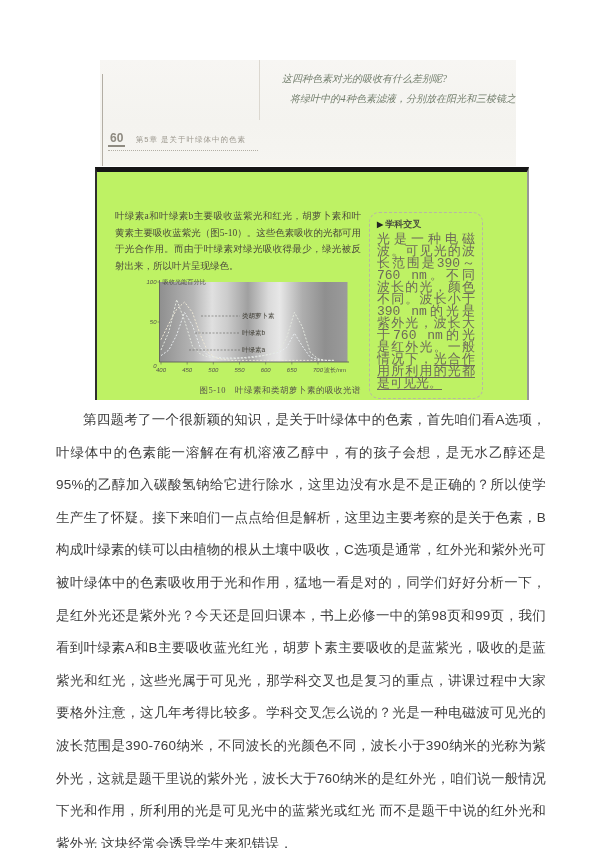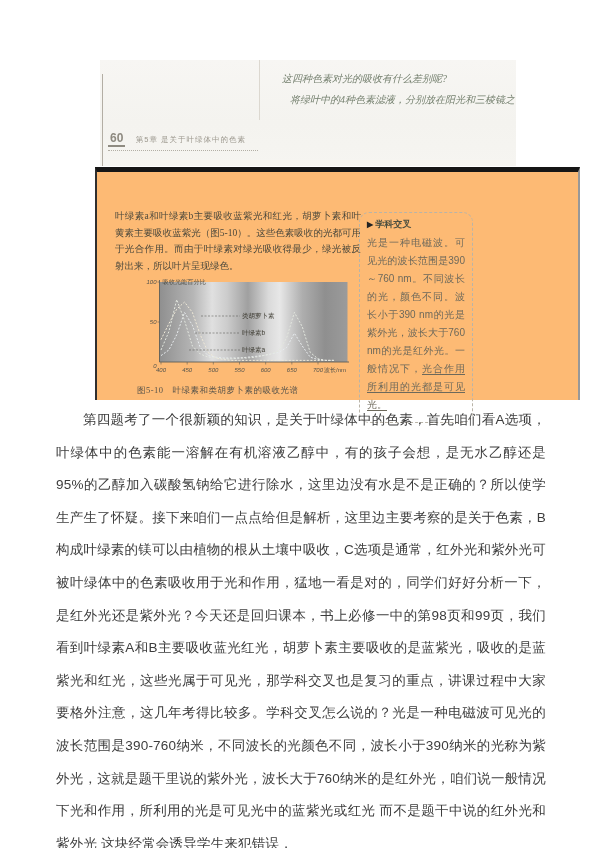--- a/index.html
+++ b/index.html
@@ -14,52 +14,52 @@
     position:absolute; left:88px; top:60px; width:416px; height:106px;
     background:linear-gradient(180deg,#f7f6f3 0%, #f4f3ef 60%, #f6f5f1 100%);
     margin-left:12px;
   }
   .edge-line-left { position:absolute; left:2px; top:14px; width:1px; height:92px; background:#b3aea4; }
   .spine-line { position:absolute; left:159px; top:0px; width:1px; height:60px; background:#dcd8d0; }
   .question { position:absolute; left:166px; top:8px; width:254px;
     font-family:"Liberation Serif", serif; font-style:italic;
     font-size:10px; line-height:21px; color:#75806f; }
   .q-line1 { margin-left:16px; }
-  .q-line2 { margin-left:24px; }
+  .q-line2 { margin-left:24px;font-family:Liberation Mono, monospace; }
   .q-line3 { margin-left:0; }
   .page-header { position:absolute; left:8px; top:68px; width:150px;
     border-bottom:1px dotted #b3afa5; padding-bottom:4px; color:#8e8a80; white-space:nowrap; }
   .page-num { font-size:12px; font-weight:bold; border-bottom:2px solid #8f8b81; padding:0 2px; }
   .chapter { font-size:7.5px; margin-left:6px; letter-spacing:1px; color:#9b978d; }
 
   
   .photo-frame {
-    position:absolute; left:95px; top:167px; width:485px; height:233px;
-    box-sizing:border-box; background:#fdba74;
+    position:absolute; left:95px; top:167px; width:434px; height:233px;
+    box-sizing:border-box; background:#bef264;
     border-top:5px solid #161616; border-left:2px solid #2f2f2f; border-right:2px solid #989898;
   }
   .tb-para {
     position:absolute; left:18px; top:36px; width:246px;
     font-family:"Liberation Serif", serif; font-size:9.5px; line-height:16.5px;
     color:#4b483c; text-align:justify;
   }
   .kexue {
-    position:absolute; left:262px; top:40px; width:114px; box-sizing:border-box;
+    position:absolute; left:272px; top:40px; width:114px; box-sizing:border-box;
     border:1px dashed #b9b4a8; border-radius:10px; padding:5px 7px 8px;
   }
   .kexue-title { font-size:9px; font-weight:bold; color:#4c4f40; margin-bottom:3px; }
   .kexue-arrow { color:#232323; font-size:8px; margin-right:2px; }
-  .kexue-body { font-family:Liberation Sans, sans-serif; font-size:10px;
-    line-height:18px; color:#6d695b; text-align:justify; }
+  .kexue-body { font-family:Liberation Mono, monospace; font-size:13px;
+    line-height:12px; color:#6d695b; text-align:justify; }
   .kexue-underline { text-decoration:underline; text-underline-offset:2px; }
 
   .chart-wrap { position:absolute; left:46px; top:104px; width:212px; height:104px; }
   .chart-wrap svg { display:block; }
   .fig-caption {
-    position:absolute; left:40px; top:213px; width:224px; text-align:left;
+    position:absolute; left:40px; top:213px; width:224px; text-align:right;
     font-family:"Liberation Serif", serif; font-size:8.5px; color:#57534a; letter-spacing:.5px;
   }
 
   
   .article {
     position:absolute; left:56px; top:404px; width:490px;
     font-size:13.5px; line-height:32.6px; color:#3c3c3c;
     text-align:justify; text-indent:2em; letter-spacing:.2px;
   }
 </style>

